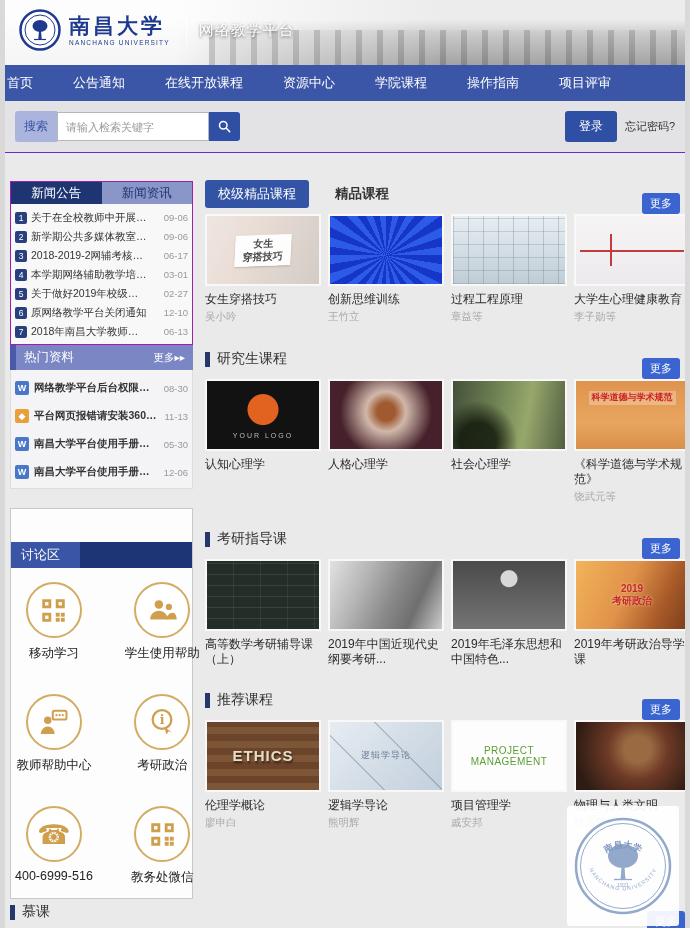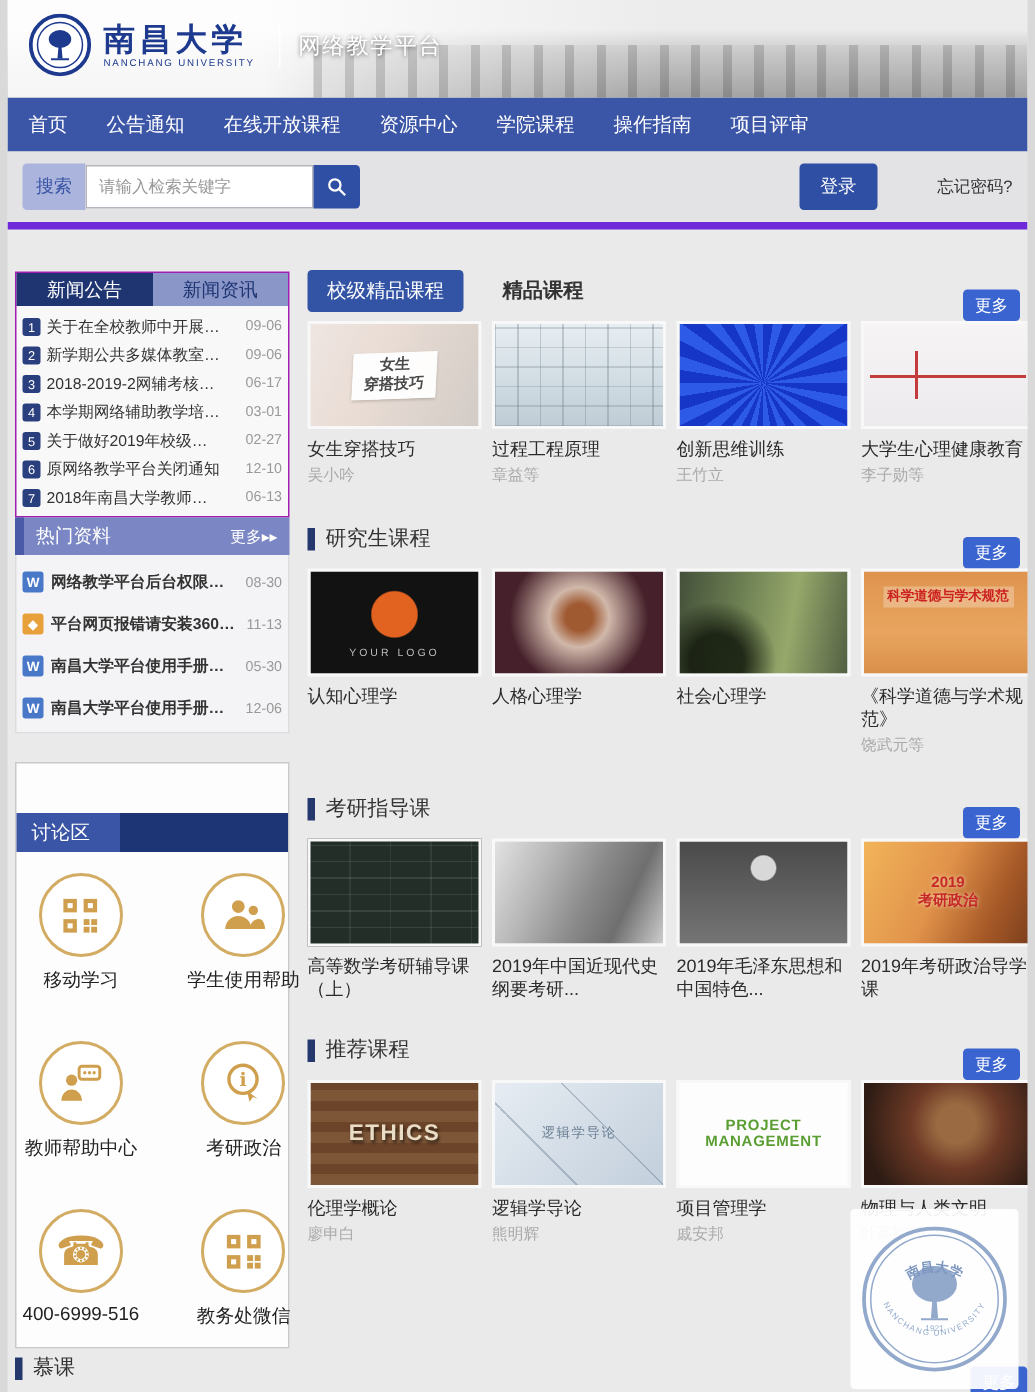--- a/index.html
+++ b/index.html
@@ -20,32 +20,32 @@
     background:repeating-linear-gradient(90deg, rgba(85,85,85,.35) 0 6px, rgba(190,190,190,.25) 6px 21px);
     opacity:.8; }
   .logo-row { position:absolute; left:14px; top:9px; display:flex; align-items:center; gap:8px; z-index:2; }
   .logo-seal { flex:none; }
   .logo-cn { font-family:"DejaVu Serif","Liberation Serif",serif; font-weight:bold; font-size:21px; color:#1d3a8f; letter-spacing:3px; line-height:1; }
   .logo-en { font-size:6.5px; color:#1d3a8f; letter-spacing:1.2px; margin-top:3px; }
   .logo-divider { width:1px; height:30px; background:rgba(255,255,255,.85); margin:0 4px 0 8px; }
   .platform-name { font-size:15px; color:#fff; text-shadow:0 1px 3px rgba(0,0,0,.55); letter-spacing:1px; }
 
   
-  .nav { height:36px; background:#3b55a7; display:flex; align-items:center; gap:26px; padding-left:14px; }
+  .nav { height:36px; background:#3b55a7; display:flex; align-items:center; gap:40px; padding-left:2px; }
   .nav-item { color:#fff; font-size:13px; white-space:nowrap; }
 
   
-  .search-strip { height:52px; background:#e3e3e6; display:flex; align-items:center; padding:0 10px; border-bottom:5px solid #6d28d9; }
+  .search-strip { height:52px; background:#e3e3e6; display:flex; align-items:center; padding:0 10px; border-bottom:1px solid #6d28d9; }
   .search-label { background:#aab4dc; color:#3a55a5; font-size:12px; padding:7px 9px; border-radius:3px 0 0 3px; }
   .search-input { width:152px; height:29px; border:1px solid #b5b5bd; padding:0 8px; font-size:11px; background:#fff; color:#333; outline:none; font-family:inherit; }
   .search-input::placeholder { color:#999; }
   .search-btn { width:31px; height:29px; background:#2e4fa3; border:none; border-radius:0 3px 3px 0; display:flex; align-items:center; justify-content:center; cursor:pointer; }
   .login-group { margin-left:auto; display:flex; align-items:center; gap:8px; }
   .login-btn { background:#2e4fa3; color:#fff; font-size:12px; padding:7px 14px; border:none; border-radius:3px; cursor:pointer; font-family:inherit; }
-  .forgot { font-size:11px; color:#333;margin-left:32px; }
+  .forgot { font-size:11px; color:#333; }
 
   
   .content { display:flex; gap:12px; padding:28px 5px 0 5px; }
   .left { width:183px; flex:none; }
   .right { flex:1; min-width:0; }
 
   
   .news-box { background:#f8f8f9; border:1px solid #a21caf; }
   .news-tabs { display:flex; height:22px; }
   .news-tab { flex:1; display:flex; align-items:center; justify-content:center; font-size:12.5px; background:#8a96c8; color:#1e3572; cursor:pointer; }
@@ -112,21 +112,21 @@
   .thumb-mathboard { background-color:#232e28; background-image:repeating-linear-gradient(0deg, transparent 0 10px, rgba(255,255,255,.10) 10px 11px), repeating-linear-gradient(90deg, transparent 0 26px, rgba(255,255,255,.07) 26px 27px); }
   .thumb-ruins { background:linear-gradient(115deg,#e2e2e2 0%,#b5b5b5 30%,#8a8a8a 55%,#6f6f6f 75%,#cdcdcd 100%); }
   .thumb-history { background:radial-gradient(circle at 50% 26%, #d8d8d8 0 8px, rgba(216,216,216,0) 9px), linear-gradient(#4a4a4a,#757575); }
   .thumb-politics { background:linear-gradient(115deg,#f2b45a 0%,#e0924a 45%,#a85a28 75%,#7a3e1c 100%); }
   .thumb-politics .thumb-text { color:#c62828; font-weight:bold; font-size:10px; text-shadow:0 0 3px rgba(255,240,210,.7); }
   .thumb-ethics { background:repeating-linear-gradient(0deg,#7d5638 0 7px,#6b4429 7px 14px); }
   .thumb-ethics .thumb-text { color:#e9ddc6; font-weight:bold; font-size:15px; letter-spacing:1px; text-shadow:1px 2px 2px rgba(0,0,0,.55); }
   .thumb-logic { background-image:linear-gradient(45deg, transparent 0 30%, rgba(70,90,115,.30) 30% 30.8%, transparent 30.8% 62%, rgba(70,90,115,.30) 62% 62.8%, transparent 62.8%), linear-gradient(135deg,#e6ecf2 0%,#c2cfdc 100%); }
   .thumb-logic .thumb-text { color:rgba(95,115,140,.9); font-size:9px; letter-spacing:1px; }
   .thumb-project { background:#fdfdfd; }
-  .thumb-project .thumb-text { font-weight:bold; font-size:10px; color:#5a9e32; line-height:1.15; letter-spacing:.5px; }
+  .thumb-project .thumb-text { font-weight:normal; font-size:10px; color:#5a9e32; line-height:1.15; letter-spacing:.5px; }
   .thumb-newton { background:radial-gradient(circle at 55% 40%, #9a6a42 0 13px, #6e3a26 30px, #2e1c14 62px); }
   .thumb-bulb { background:radial-gradient(circle at 42% 48%, #edd27a 0 10px, rgba(237,210,122,.35) 20px, #212b2d 46px); }
   .thumb-pencils { background-image:repeating-linear-gradient(55deg,#d9534f 0 4px,#f4f1ea 4px 12px,#5a9e42 12px 16px,#f4f1ea 16px 24px,#e8b54e 24px 28px,#f4f1ea 28px 36px,#4a7ec8 36px 40px,#f4f1ea 40px 48px); }
 
   
   .watermark { position:absolute; right:6px; bottom:2px; width:112px; height:120px; background:rgba(255,255,255,.93); border-radius:3px; display:flex; align-items:center; justify-content:center; }
 </style>
 </head>
 <body>
 
@@ -342,32 +342,32 @@
         <div class="cards">
             <div class="card">
     <div class="thumb thumb-fashion">
       <span class="thumb-text">女生
 穿搭技巧</span>
     </div>
     <div class="c-title">女生穿搭技巧</div>
     <div class="c-instr">吴小吟</div>
   </div>
             <div class="card">
+    <div class="thumb thumb-blueburst">
+      <span class="thumb-text"></span>
+    </div>
+    <div class="c-title">创新思维训练</div>
+    <div class="c-instr">王竹立</div>
+  </div>
+            <div class="card">
     <div class="thumb thumb-lab">
       <span class="thumb-text"></span>
     </div>
     <div class="c-title">过程工程原理</div>
     <div class="c-instr">章益等</div>
-  </div>
-            <div class="card">
-    <div class="thumb thumb-blueburst">
-      <span class="thumb-text"></span>
-    </div>
-    <div class="c-title">创新思维训练</div>
-    <div class="c-instr">王竹立</div>
   </div>
             <div class="card">
     <div class="thumb thumb-ecg">
       <span class="thumb-text"></span>
     </div>
     <div class="c-title">大学生心理健康教育</div>
     <div class="c-instr">李子勋等</div>
   </div>
           </div>
       </section>

